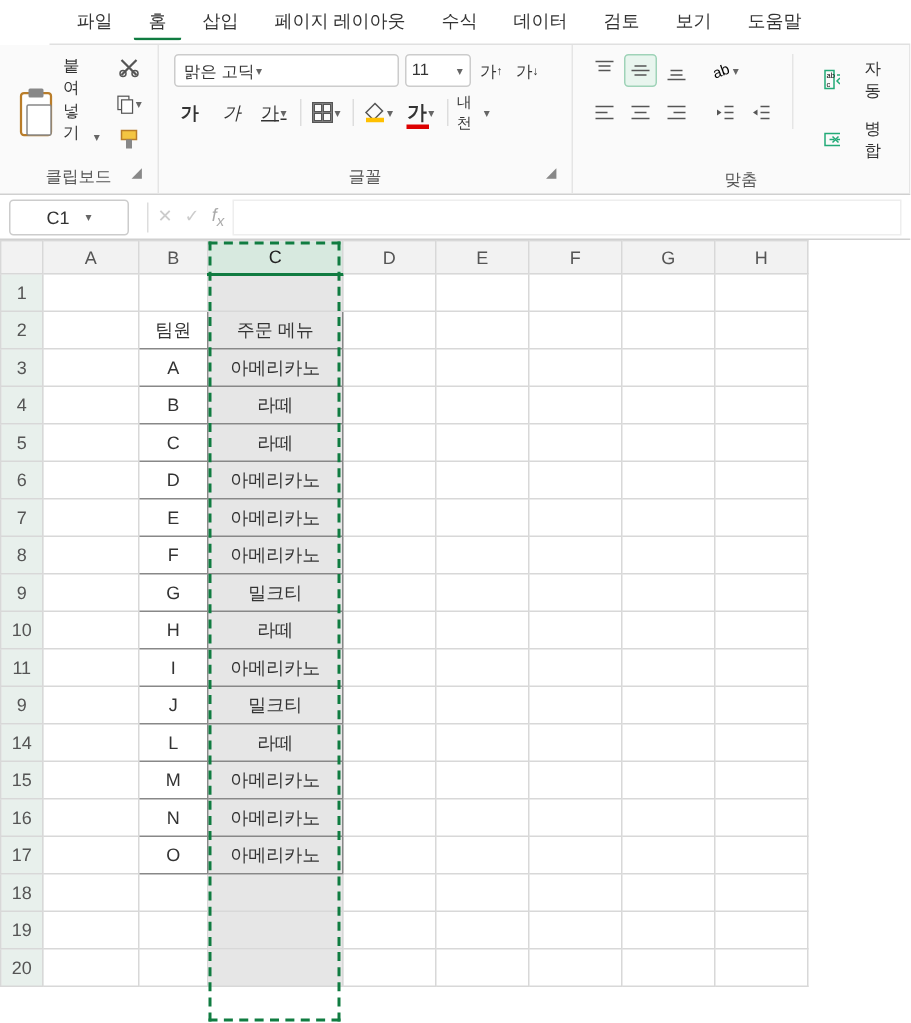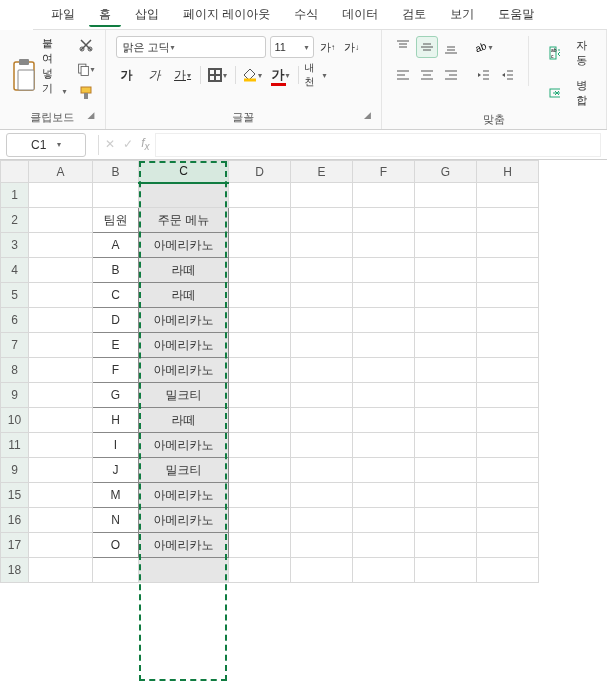--- a/index.html
+++ b/index.html
@@ -471,20 +471,31 @@
           <td></td>
           <td class="bordered">J</td>
           <td class="sel-col-cell bordered">밀크티</td>
           <td></td>
           <td></td>
           <td></td>
           <td></td>
           <td></td>
         </tr>
         <tr>
+          <th class="row-head-touch">14</th>
+          <td></td>
+          <td class="bordered">L</td>
+          <td class="sel-col-cell bordered">라떼</td>
+          <td></td>
+          <td></td>
+          <td></td>
+          <td></td>
+          <td></td>
+        </tr>
+        <tr>
           <th class="row-head-touch">15</th>
           <td></td>
           <td class="bordered">M</td>
           <td class="sel-col-cell bordered">아메리카노</td>
           <td></td>
           <td></td>
           <td></td>
           <td></td>
           <td></td>
         </tr>
@@ -505,20 +516,42 @@
           <td class="bordered">O</td>
           <td class="sel-col-cell bordered">아메리카노</td>
           <td></td>
           <td></td>
           <td></td>
           <td></td>
           <td></td>
         </tr>
         <tr>
           <th class="row-head-touch">18</th>
+          <td></td>
+          <td></td>
+          <td class="sel-col-cell"></td>
+          <td></td>
+          <td></td>
+          <td></td>
+          <td></td>
+          <td></td>
+        </tr>
+        <tr>
+          <th class="row-head-touch">19</th>
+          <td></td>
+          <td></td>
+          <td class="sel-col-cell"></td>
+          <td></td>
+          <td></td>
+          <td></td>
+          <td></td>
+          <td></td>
+        </tr>
+        <tr>
+          <th class="row-head-touch">20</th>
           <td></td>
           <td></td>
           <td class="sel-col-cell"></td>
           <td></td>
           <td></td>
           <td></td>
           <td></td>
           <td></td>
         </tr>
       </tbody>

